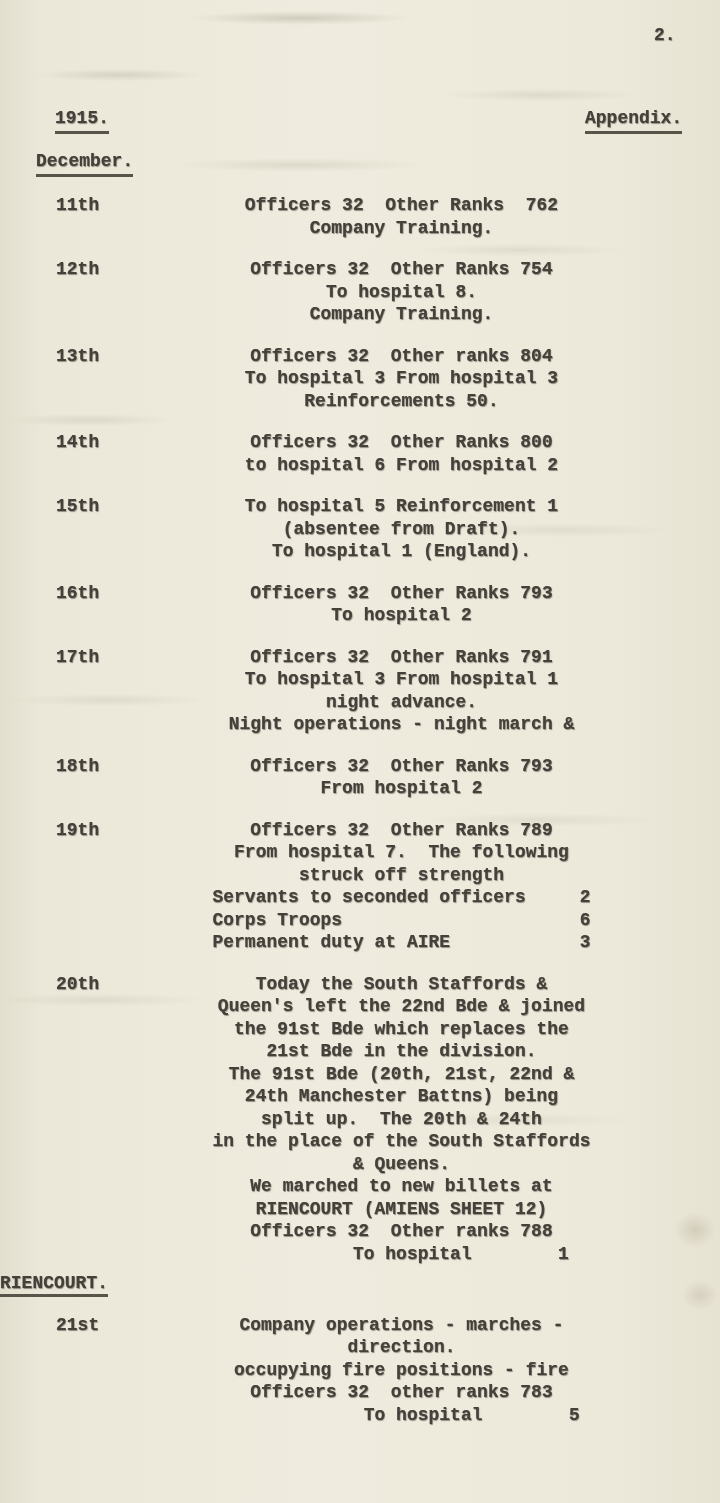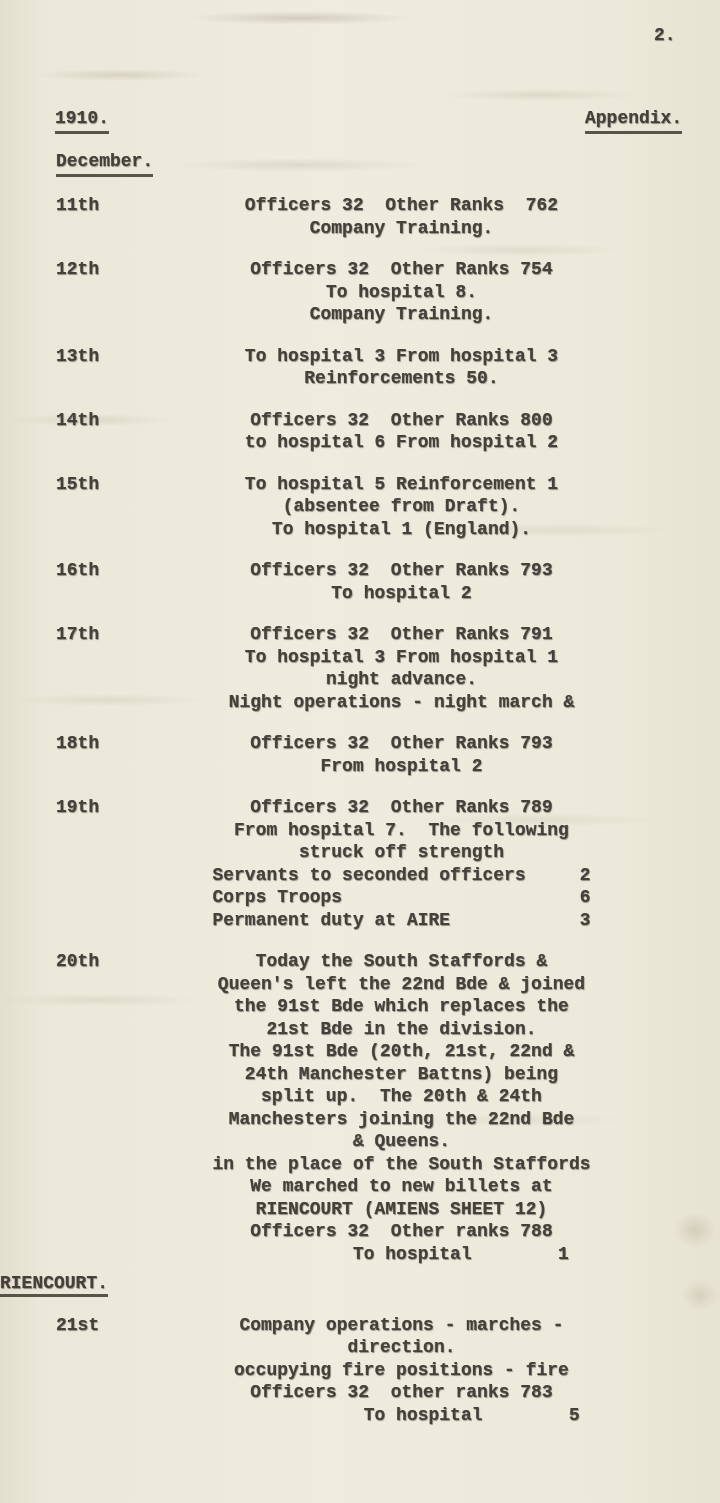--- a/index.html
+++ b/index.html
@@ -60,21 +60,21 @@
     left: 55px;
   }
   .appendix-label {
     position: absolute;
     top: 107px;
     left: 585px;
   }
   .month-heading {
     position: absolute;
     top: 150px;
-    left: 56px;
+    left: 36px;
   }
   .entries {
     position: absolute;
     top: 194px;
     left: 0;
     width: 720px;
   }
   .entry {
     position: relative;
     padding-left: 83px;
@@ -93,37 +93,38 @@
     position: relative;
     margin-top: -12px;
     margin-bottom: 19px;
   }
 </style>
 </head>
 <body>
 
 <div class="page">
   <div class="page-number ink">2.</div>
-  <span class="year-heading ink u">1910.</span>
+  <span class="year-heading ink u">1915.</span>
   <span class="appendix-label ink u">Appendix.</span>
   <span class="month-heading ink u">December.</span>
   <div class="entries">
       <div class="entry">
         <span class="day ink">11th</span>
         <div class="line ink">Officers 32  Other Ranks  762</div>
         <div class="line ink">Company Training.</div>
       </div>
       <div class="entry">
         <span class="day ink">12th</span>
         <div class="line ink">Officers 32  Other Ranks 754</div>
         <div class="line ink">To hospital 8.</div>
         <div class="line ink">Company Training.</div>
       </div>
       <div class="entry">
         <span class="day ink">13th</span>
+        <div class="line ink">Officers 32  Other ranks 804</div>
         <div class="line ink">To hospital 3 From hospital 3</div>
         <div class="line ink">Reinforcements 50.</div>
       </div>
       <div class="entry">
         <span class="day ink">14th</span>
         <div class="line ink">Officers 32  Other Ranks 800</div>
         <div class="line ink">to hospital 6 From hospital 2</div>
       </div>
       <div class="entry">
         <span class="day ink">15th</span>
@@ -159,23 +160,22 @@
       </div>
       <div class="entry">
         <span class="day ink">20th</span>
         <div class="line ink">Today the South Staffords &amp;</div>
         <div class="line ink">Queen's left the 22nd Bde &amp; joined</div>
         <div class="line ink">the 91st Bde which replaces the</div>
         <div class="line ink">21st Bde in the division.</div>
         <div class="line ink">The 91st Bde (20th, 21st, 22nd &amp;</div>
         <div class="line ink">24th Manchester Battns) being</div>
         <div class="line ink">split up.  The 20th &amp; 24th</div>
-        <div class="line ink">Manchesters joining the 22nd Bde</div>
+        <div class="line ink">in the place of the South Staffords</div>
         <div class="line ink">&amp; Queens.</div>
-        <div class="line ink">in the place of the South Staffords</div>
         <div class="line ink">We marched to new billets at</div>
         <div class="line ink">RIENCOURT (AMIENS SHEET 12)</div>
         <div class="line ink">Officers 32  Other ranks 788</div>
         <div class="line ink">           To hospital        1</div>
       </div>
       <div class="section-heading-row"><span class="ink u">RIENCOURT.</span></div>
       <div class="entry">
         <span class="day ink">21st</span>
         <div class="line ink">Company operations - marches -</div>
         <div class="line ink">direction.</div>

